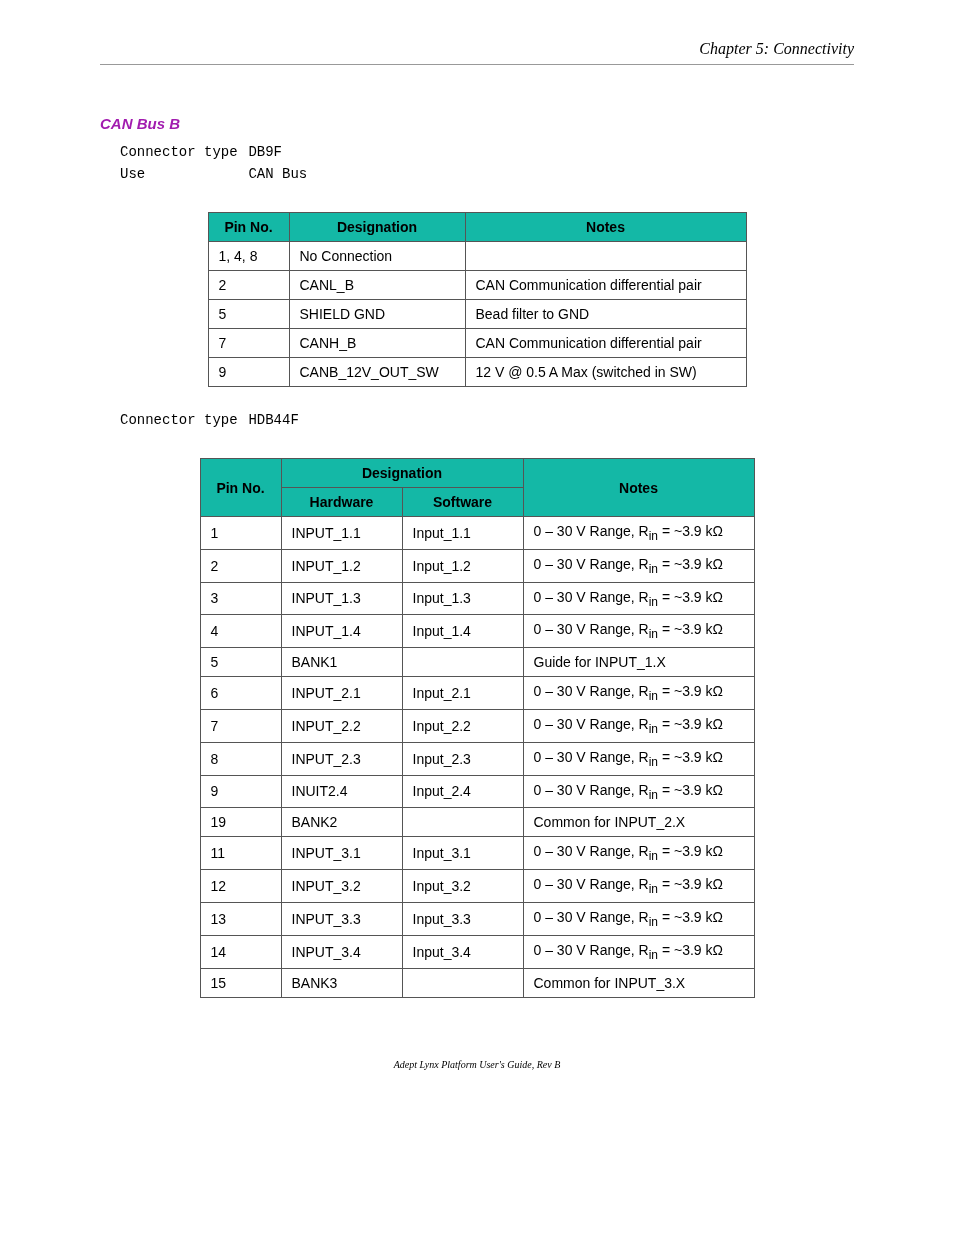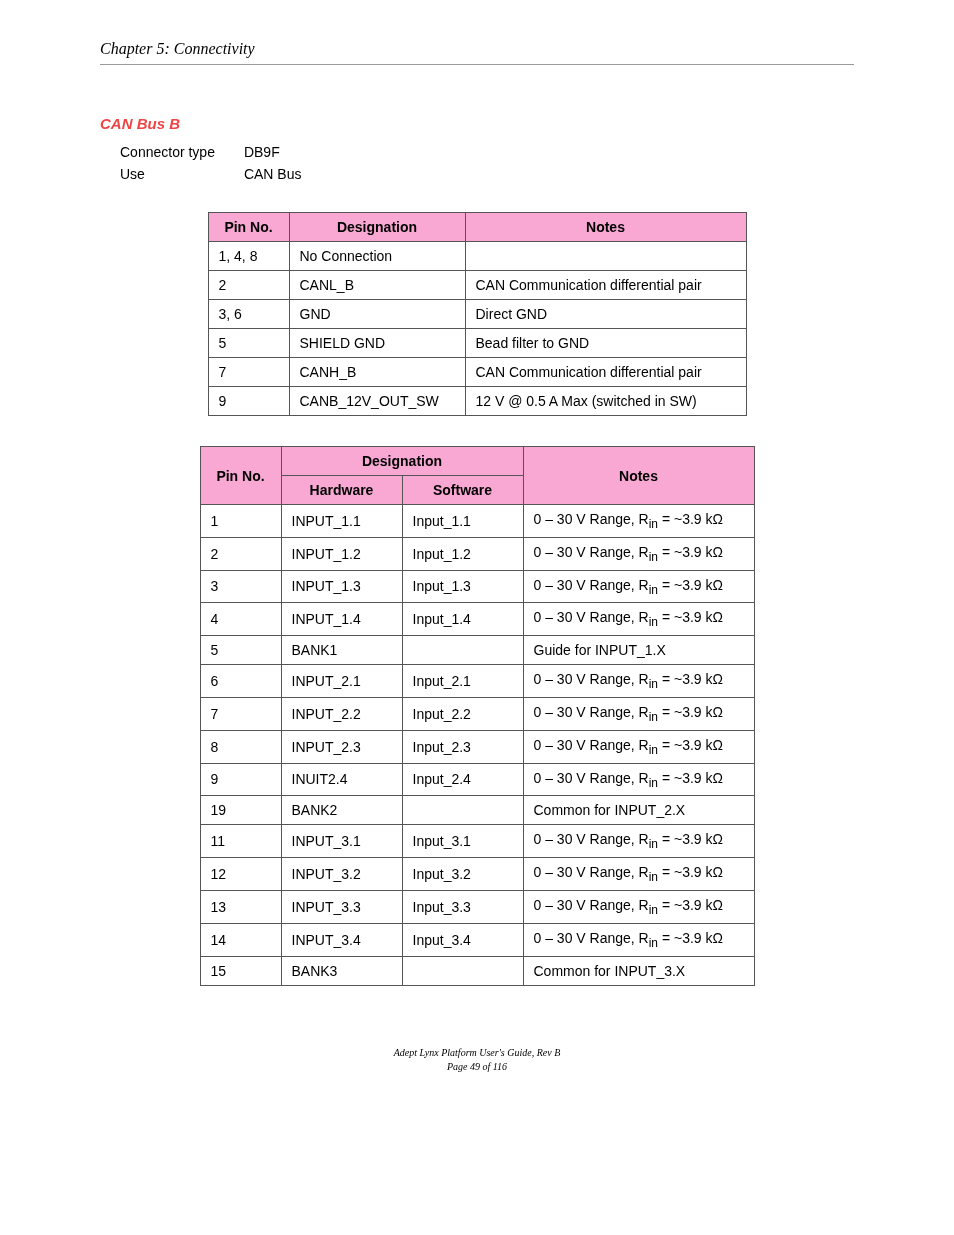--- a/index.html
+++ b/index.html
@@ -6,59 +6,60 @@
       font-family: Verdana, Geneva, sans-serif;
       font-size: 14px;
       color: #000;
       background: #fff;
       margin: 0;
       padding: 40px 100px 30px 100px;
       width: 954px;
       box-sizing: border-box;
     }
     .chapter-header {
-      text-align: left;
+      text-align: right;
       font-style: italic;
       font-family: Georgia, 'Times New Roman', serif;
       font-size: 16px;
       padding-bottom: 6px;
       border-bottom: 1px solid #999;
       margin-bottom: 50px;
     }
     .section-heading {
       font-style: italic;
       font-weight: bold;
-      color: #ef4444;
+      color: #a21caf;
       font-size: 15px;
       margin: 0 0 12px 0;
     }
     .kv-row {
       margin: 6px 0;
       padding-left: 20px;
+      font-family: Liberation Mono, monospace;
     }
     .kv-label {
       display: inline-block;
       width: 120px;
     }
     .kv-value {
       display: inline-block;
     }
     table {
       border-collapse: collapse;
       margin: 30px auto 25px auto;
     }
     th, td {
       border: 1px solid #555;
       padding: 6px 10px;
       text-align: left;
       font-size: 14px;
       vertical-align: middle;
     }
     th {
-      background: #f9a8d4;
+      background: #14b8a6;
       font-weight: bold;
       text-align: center;
     }
     .t1-c1 { width: 60px; }
     .t1-c2 { width: 155px; }
     .t1-c3 { width: 260px; }
     .t2-c1 { width: 60px; }
     .t2-c2 { width: 100px; }
     .t2-c3 { width: 100px; }
     .t2-c4 { width: 210px; }
@@ -107,44 +108,43 @@
           <td>1, 4, 8</td>
           <td>No Connection</td>
           <td></td>
         </tr>
         <tr>
           <td>2</td>
           <td>CANL_B</td>
           <td>CAN Communication differential pair</td>
         </tr>
         <tr>
-          <td>3, 6</td>
-          <td>GND</td>
-          <td>Direct GND</td>
-        </tr>
-        <tr>
           <td>5</td>
           <td>SHIELD GND</td>
           <td>Bead filter to GND</td>
         </tr>
         <tr>
           <td>7</td>
           <td>CANH_B</td>
           <td>CAN Communication differential pair</td>
         </tr>
         <tr>
           <td>9</td>
           <td>CANB_12V_OUT_SW</td>
           <td>12 V @ 0.5 A Max (switched in SW)</td>
         </tr>
       </tbody>
   </table>
 </div>
 
 <div class="section2">
+  <div class="kv-row">
+    <span class="kv-label">Connector type</span>
+    <span class="kv-value">HDB44F</span>
+  </div>
 
   <table>
     <thead>
       <tr>
         <th class="t2-c1" rowspan="2">Pin No.</th>
         <th colspan="2">Designation</th>
         <th class="t2-c4" rowspan="2">Notes</th>
       </tr>
       <tr>
         <th class="t2-c2">Hardware</th>
@@ -241,14 +241,13 @@
           <td>BANK3</td>
           <td></td>
           <td>Common for INPUT_3.X</td>
         </tr>
       </tbody>
   </table>
 </div>
 
 <div class="footer">
   <div>Adept Lynx Platform User's Guide, Rev B</div>
-  <div>Page 49 of 116</div>
 </div>
 
 </body></html>

